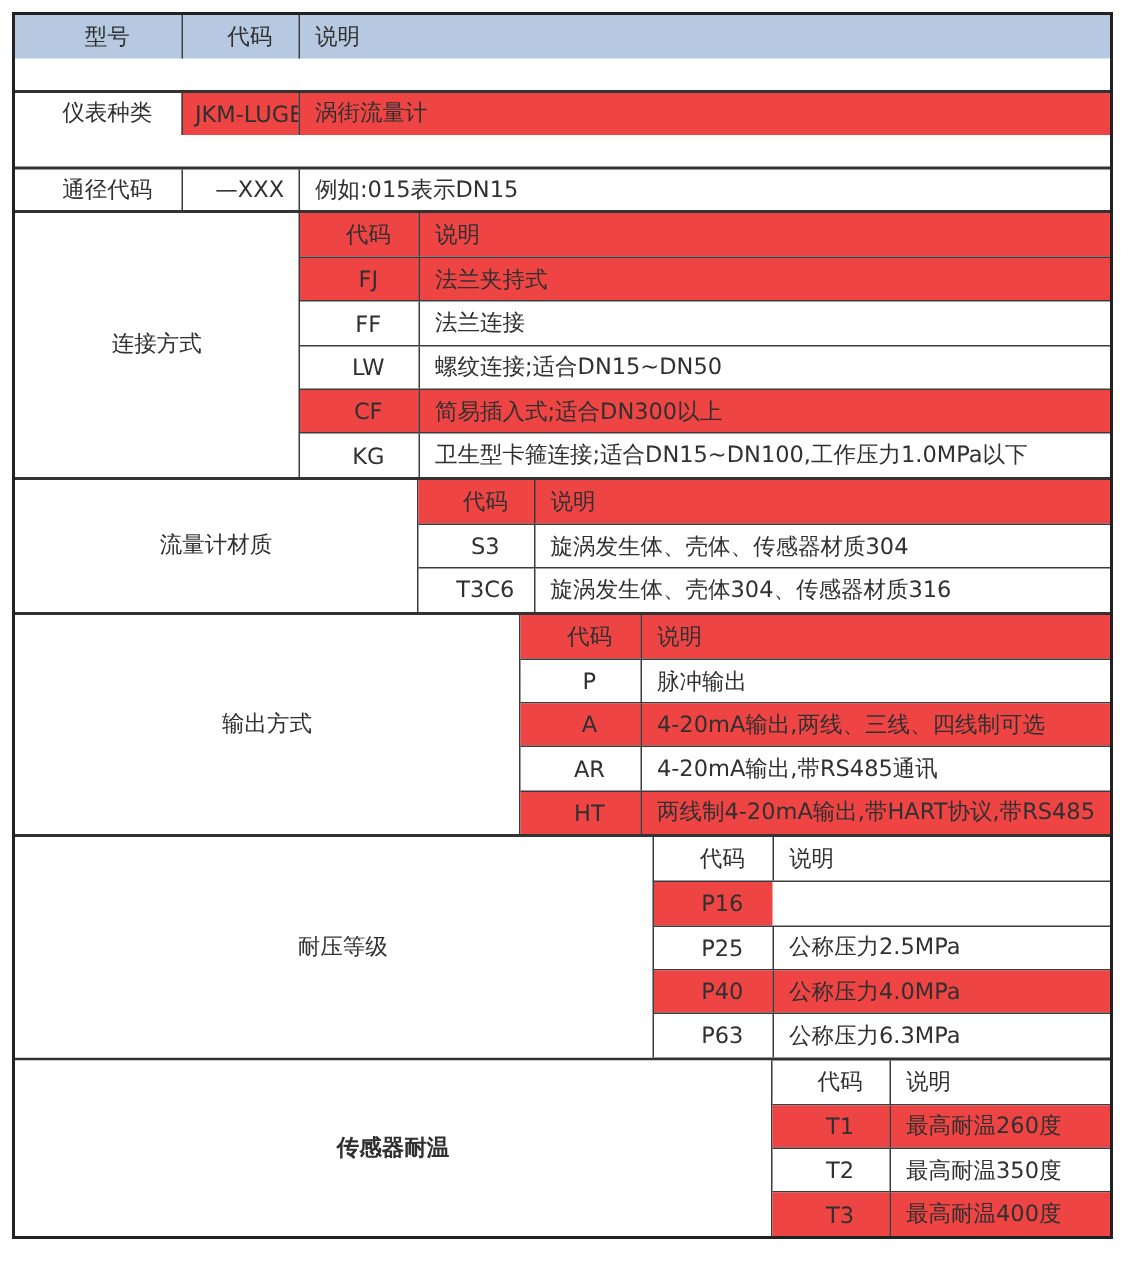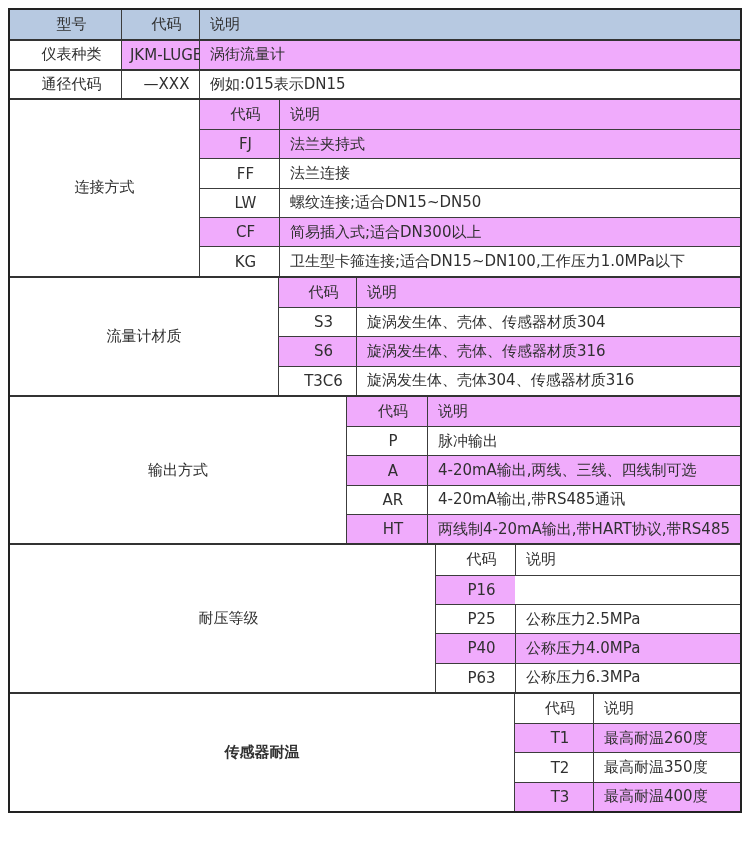--- a/index.html
+++ b/index.html
@@ -10,21 +10,21 @@
     font-size: 15px;
     color: #303030;
   }
   .table {
     width: 734px;
     border: 2px solid #222222;
     background: #ffffff;
   }
   
   .trow { display: flex; height: 29.3px; }
-  .trow.sep { border-top: 2px solid #333333; }
+  .trow.sep { border-top: 2px solid #333333; margin-top: 21px; }
   
   .sect { display: flex; }
   .sect.sep { border-top: 2px solid #333333; }
   .rows { flex: 1; display: flex; flex-direction: column; border-left: 1px solid #3c3c3c; }
   .srow { display: flex; height: 29.3px; }
   .srow + .srow { border-top: 1px solid #3c3c3c; }
   
   .cell { display: flex; align-items: center; justify-content: center; overflow: hidden; white-space: nowrap; padding-left: 12px; }
   .desc { flex: 1; justify-content: flex-start; padding: 0 10px; }
   .bl { border-left: 1px solid #3c3c3c; }
@@ -32,21 +32,21 @@
   
   .w-model { width: 111px; }
   .w-code0 { width: 78px; }
   .lab1 { width: 189px; } .c1 { width: 79px; }
   .lab2 { width: 268px; } .c2 { width: 77px; }
   .lab3 { width: 345px; } .c3 { width: 80px; }
   .lab4 { width: 425px; padding-left: 12px; } .c4 { width: 79px; }
   .lab5 { width: 504px; font-weight: bold; } .c5 { width: 78px; }
   
   .hd   { background: #b7c9e1; }
-  .tint { background: #f0abfc; }
+  .tint { background: #ef4444; }
 </style>
 </head>
 <body>
 
 <div class="table">
 
   <div class="trow">
     <div class="cell w-model hd">型号</div>
     <div class="cell w-code0 hd bl">代码</div>
     <div class="cell desc hd bl">说明</div>
@@ -97,24 +97,20 @@
   <div class="sect sep">
     <div class="label lab2">流量计材质</div>
     <div class="rows">
       <div class="srow">
         <div class="cell c2 tint">代码</div>
         <div class="cell desc bl tint">说明</div>
       </div>
       <div class="srow">
         <div class="cell c2">S3</div>
         <div class="cell desc bl">旋涡发生体、壳体、传感器材质304</div>
-      </div>
-      <div class="srow">
-        <div class="cell c2 tint">S6</div>
-        <div class="cell desc bl tint">旋涡发生体、壳体、传感器材质316</div>
       </div>
       <div class="srow">
         <div class="cell c2">T3C6</div>
         <div class="cell desc bl">旋涡发生体、壳体304、传感器材质316</div>
       </div>
     </div>
   </div>
 
   <div class="sect sep">
     <div class="label lab3">输出方式</div>

